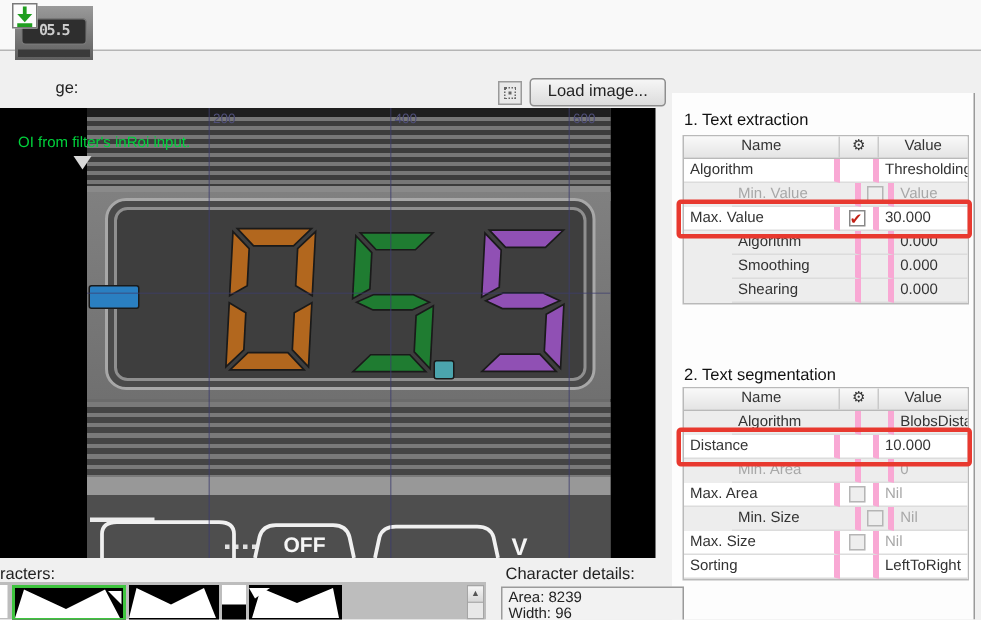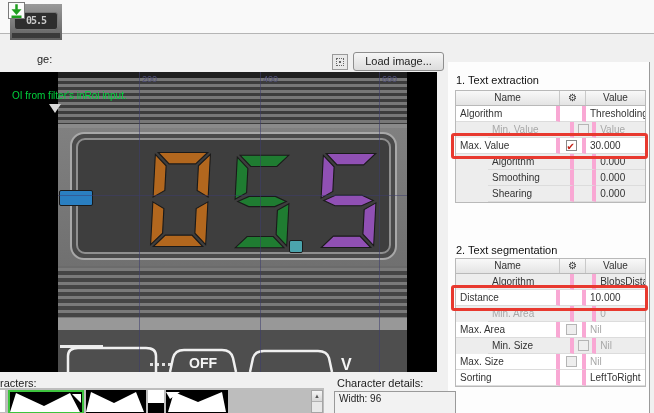--- a/index.html
+++ b/index.html
@@ -281,14 +281,15 @@
         <polygon points="0,2 14,2 4,9" fill="#fff"></polygon>
       </svg>
   </div>
   <div class="scrollbar">
     <div class="scroll-up">▲</div>
   </div>
 </div>
 
 <div class="details-label">Character details:</div>
 <div class="details-box">
+  <div>Area: 8239</div>
   <div>Width: 96</div>
 </div>
 
 </body></html>

